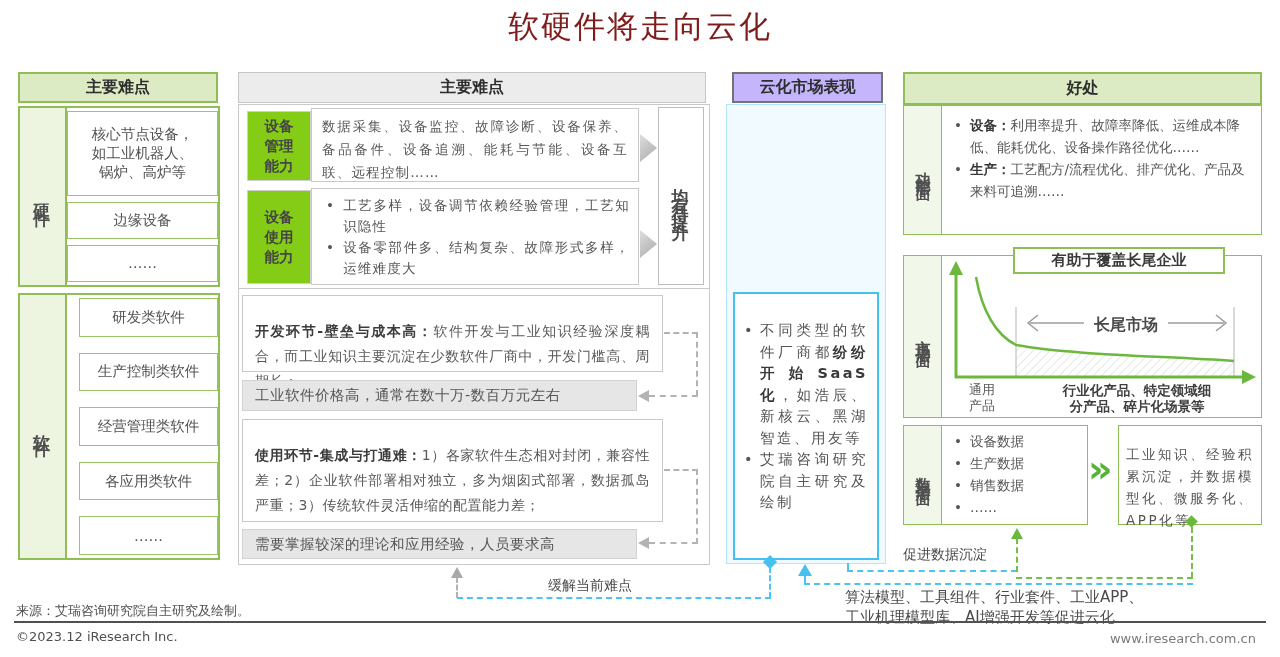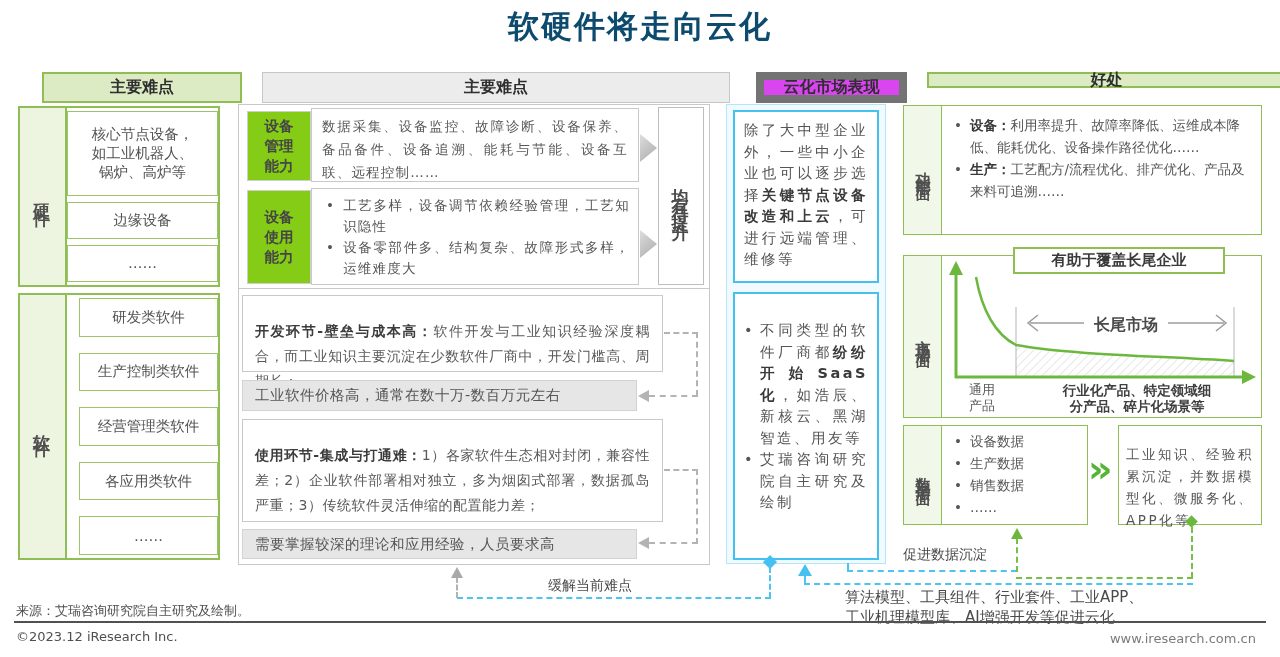--- a/index.html
+++ b/index.html
@@ -1,26 +1,26 @@
 <!DOCTYPE html>
 <html><head>
 <meta charset="utf-8">
 <style>
   html,body{margin:0;padding:0;background:#fff;}
   #stage{position:relative;width:1280px;height:657px;background:#fff;overflow:hidden;
          font-family:"DejaVu Sans","Liberation Sans",sans-serif;color:#58585a;}
   .abs{position:absolute;box-sizing:border-box;}
   .pre{white-space:pre-line;}
   .ctr{display:flex;align-items:center;justify-content:center;text-align:center;}
-  .title{left:0;right:0;top:6px;text-align:center;font-size:31px;font-weight:bold;color:#0c4a6e;letter-spacing:2px;}
-  
-  .hdr{font-size:16px;font-weight:bold;color:#2e2e2e;margin-left:24px;}
+  .title{left:0;right:0;top:6px;text-align:center;font-size:31px;font-weight:normal;color:#7f1d1d;letter-spacing:2px;}
+  
+  .hdr{font-size:16px;font-weight:bold;color:#2e2e2e;}
   .hdr-green{background:#dcebc4;border:2px solid #8fbe55;}
   .hdr-gray{background:#ececec;border:1px solid #c6c6c6;}
-  .hdr-cyan{background:#d946ef;border:8px solid #737373;}
+  .hdr-cyan{background:#c4b5fd;border:2px solid #737373;}
   
   .grp{border:2px solid #8fbe55;background:#fff;display:flex;}
   .vstrip{writing-mode:vertical-rl;display:flex;align-items:center;justify-content:center;
           font-weight:bold;color:#4f4f4f;letter-spacing:7px;}
   .grp .vstrip{width:45px;background:#edf5e0;border-right:2px solid #8fbe55;font-size:17px;}
   .grp-items{flex:1;display:flex;flex-direction:column;padding:3px 0;}
   .gbox{border:1.5px solid #9cc56a;background:#fff;display:flex;align-items:center;justify-content:center;
         text-align:center;font-size:14.5px;color:#525252;}
   
   .c2box{border:1px solid #c9c9c9;background:#fff;}
@@ -128,35 +128,32 @@
   <div class="abs dash-yv" style="left:696px;top:332px;height:64px;"></div>
   <div class="abs dash-y" style="left:649px;top:395px;width:49px;"></div>
   <div class="abs" style="left:638px;top:390px;width:0;height:0;border-top:6px solid transparent;border-bottom:6px solid transparent;border-right:11px solid #b3b3b3;"></div>
   <div class="abs dash-y" style="left:664px;top:469px;width:34px;"></div>
   <div class="abs dash-yv" style="left:696px;top:469px;height:75px;"></div>
   <div class="abs dash-y" style="left:649px;top:542px;width:49px;"></div>
   <div class="abs" style="left:638px;top:537px;width:0;height:0;border-top:6px solid transparent;border-bottom:6px solid transparent;border-right:11px solid #b3b3b3;"></div>
 
   <div class="abs hdr hdr-cyan ctr" style="left:732px;top:72px;width:151px;height:31px;">云化市场表现</div>
   <div class="abs c3outer" style="left:726px;top:104px;width:160px;height:460px;"></div>
-  <div class="abs c3box" style="left:733px;top:110px;width:146px;height:173px;">
-    <span>除了大中型企业外，一些中小企业也可以逐步选择</span><b>关键节点设备改造和上云</b><span>，可进行远端管理、维修等</span>
-  </div>
   <div class="abs c3box" style="left:733px;top:292px;width:146px;height:268px;padding-top:26px;">
     <div style="display:flex;">
       <span style="margin-right:5px;">•</span>
       <span><span>不同类型的软件厂商都</span><b>纷纷开始SaaS化</b><span>，如浩辰、新核云、黑湖智造、用友等</span></span>
     </div>
     <div style="display:flex;">
       <span style="margin-right:5px;">•</span>
       <span>艾瑞咨询研究院自主研究及绘制</span>
     </div>
   </div>
 
-  <div class="abs hdr hdr-green ctr" style="left:903px;top:72px;width:359px;height:16px;text-align:right;">好处</div>
+  <div class="abs hdr hdr-green ctr" style="left:903px;top:72px;width:359px;height:33px;text-align:right;">好处</div>
 
   <div class="abs g4row" style="left:903px;top:105px;width:359px;height:130px;">
     <div class="vstrip">功能层面</div>
     <div class="blist">
       <div class="bitem">
         <span><b>设备：</b><span>利用率提升、故障率降低、运维成本降低、能耗优化、设备操作路径优化……</span></span>
       </div>
       <div class="bitem">
         <span><b>生产：</b><span>工艺配方/流程优化、排产优化、产品及来料可追溯……</span></span>
       </div>

